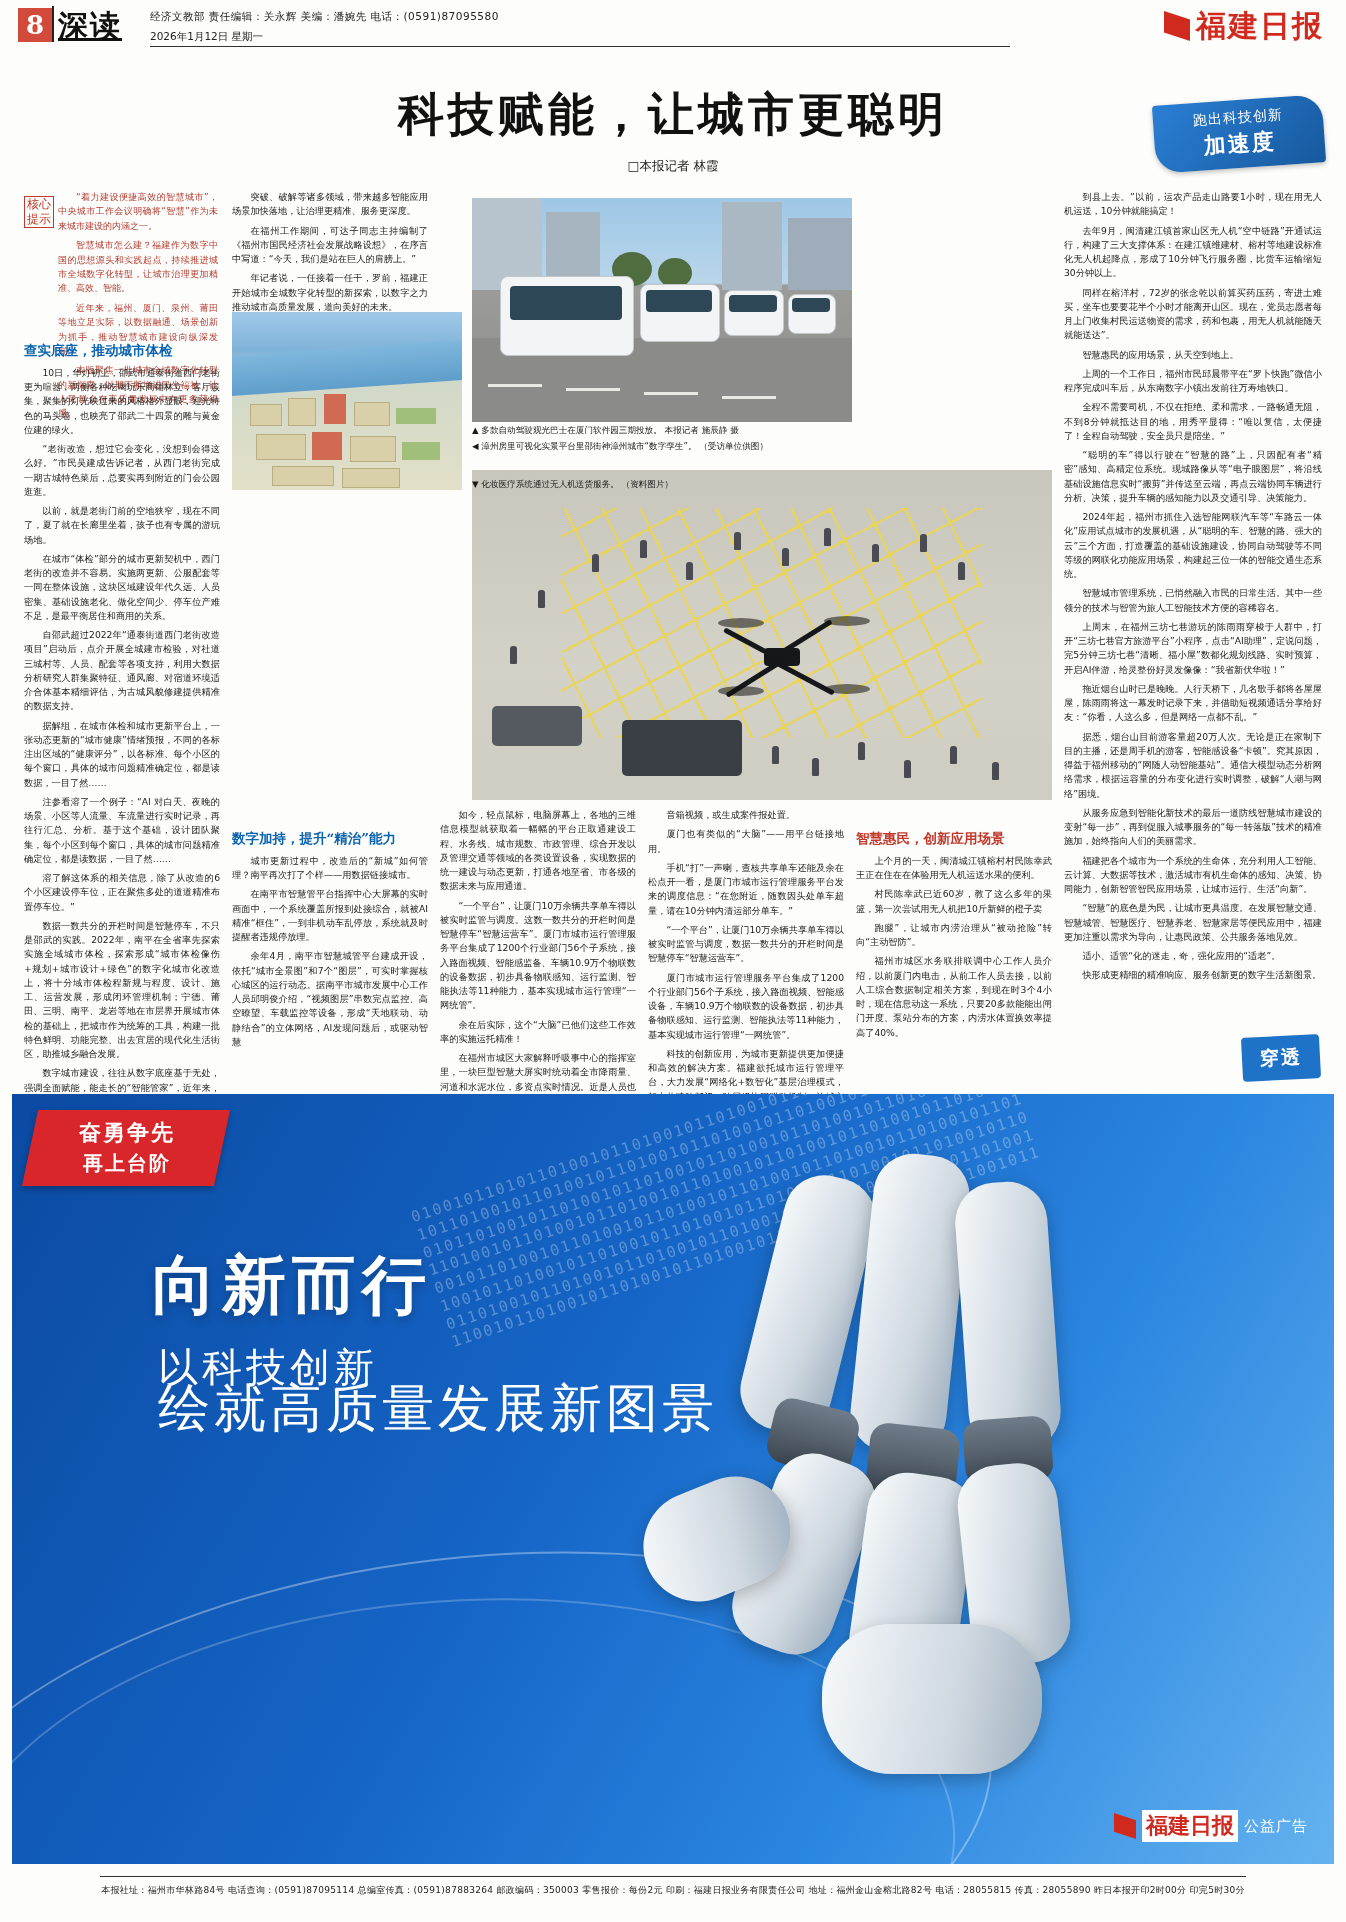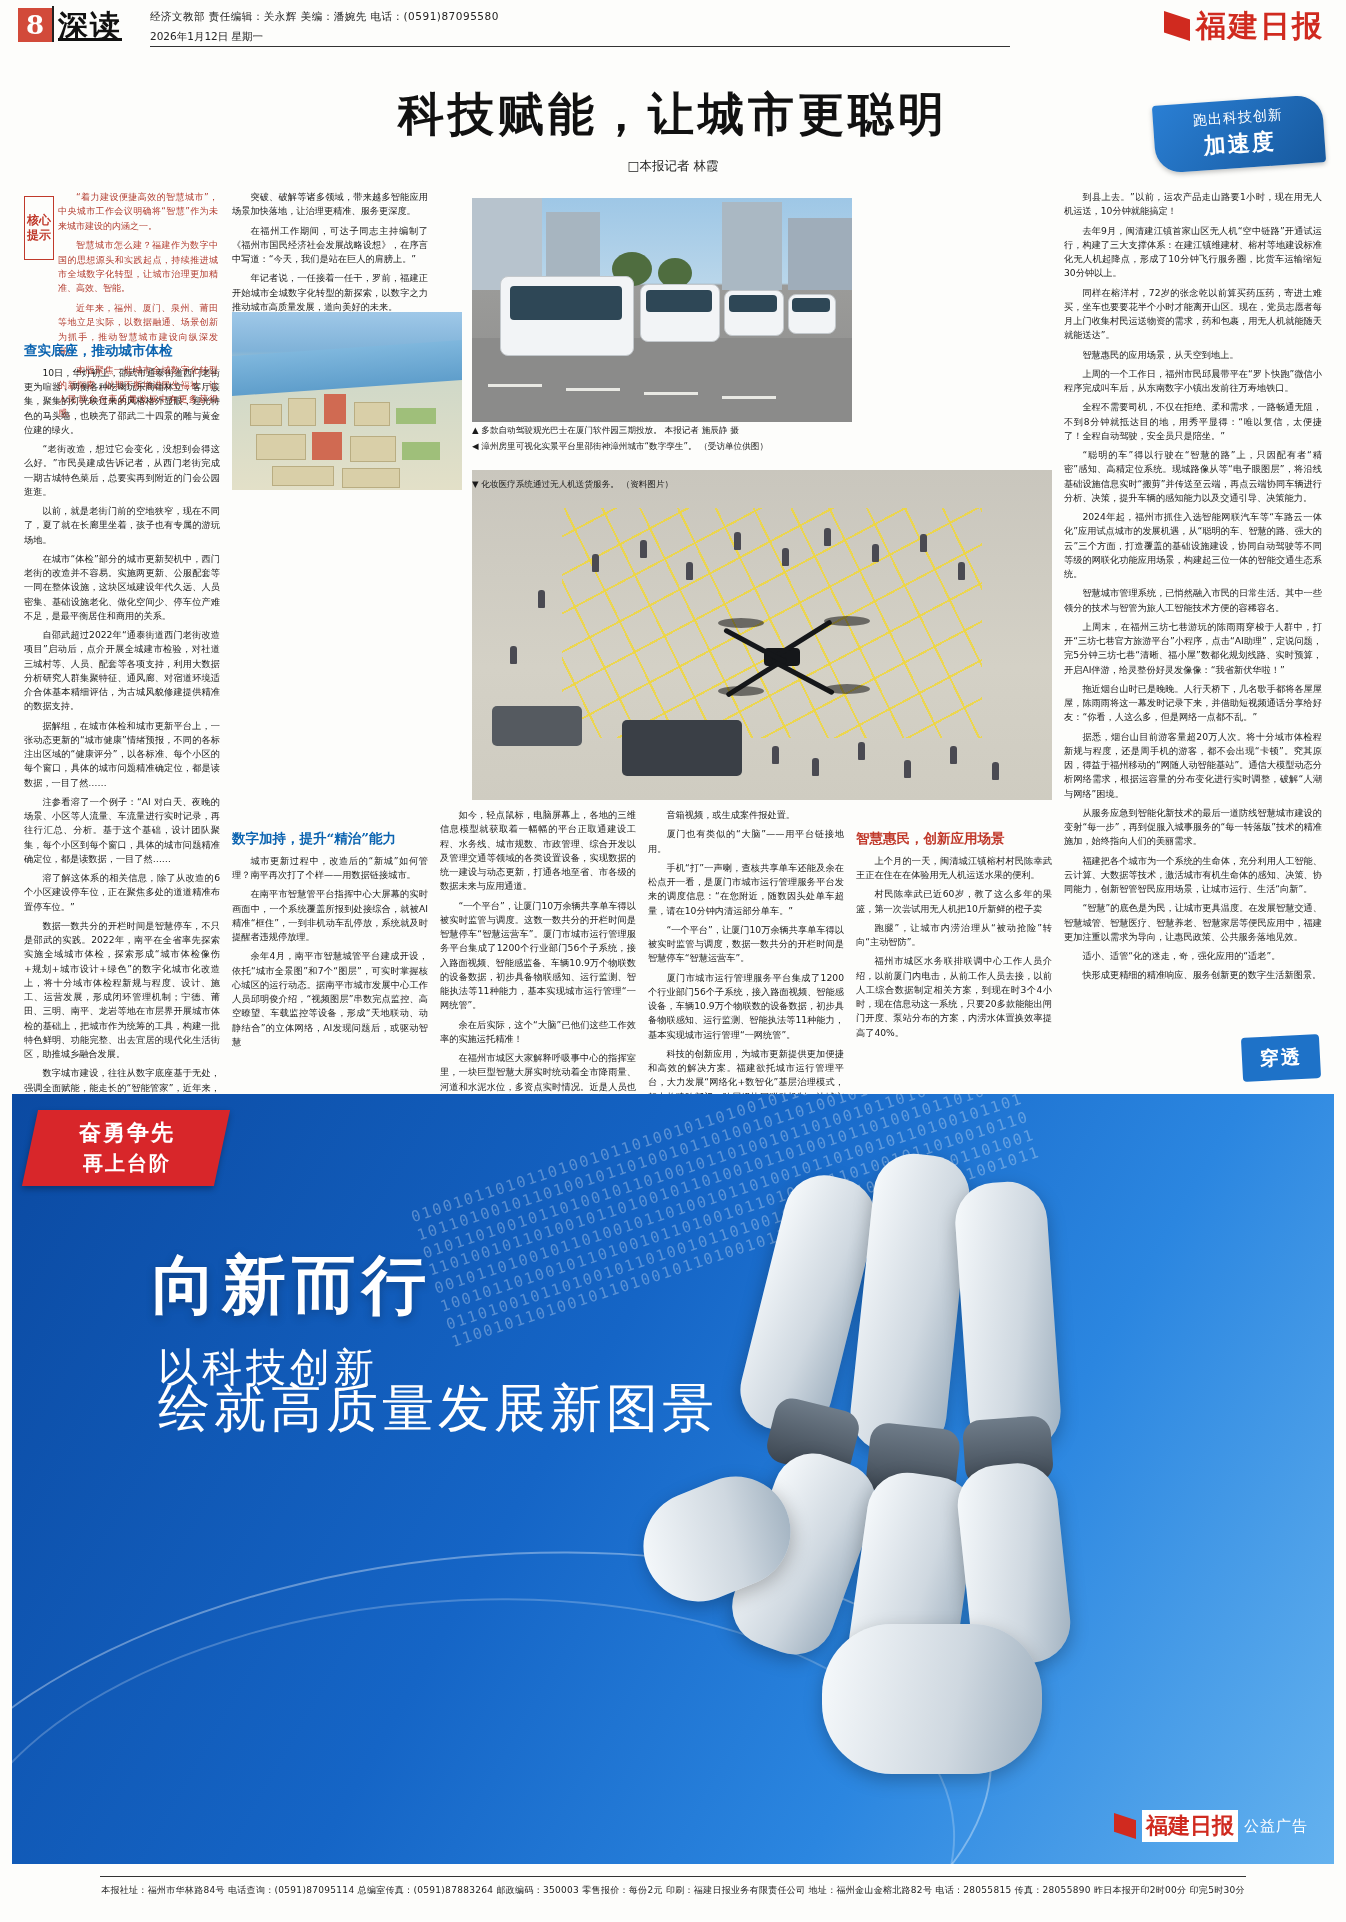--- a/index.html
+++ b/index.html
@@ -70,22 +70,22 @@
   .colhead{
     font-size:13.5px;font-weight:bold;color:#0a63b0;margin:20px 0 5px 0;text-indent:0;
     font-family:"DejaVu Serif","Liberation Serif",serif;
   }
   .colhead.red{color:#c0392b;}
 
   
   .core-box{position:absolute;left:24px;top:190px;width:196px;}
   .core-label{
     position:absolute;left:0;top:6px;width:24px;
-    font-size:12px;font-weight:bold;color:#c0392b;line-height:1.25;text-align:center;
-    border:1px solid #c0392b;padding:16px 2px;
+    font-size:12px;font-weight:normal;color:#c0392b;line-height:1.25;text-align:center;
+    border:1px solid #c0392b;padding:0 2px;
   }
   .core-text{position:absolute;left:34px;top:0;width:160px;font-size:9px;line-height:1.6;color:#b23b2e;text-align:justify;}
   .core-text p{margin:0 0 5px 0;text-indent:2em;}
 
   .c1{left:24px;top:320px;width:196px;height:760px;}
   .c2{left:232px;top:190px;width:196px;height:108px;}
   .c2b{left:232px;top:808px;width:196px;height:270px;}
   .c3{left:440px;top:808px;width:196px;height:270px;}
   .c4{left:648px;top:808px;width:196px;height:270px;}
   .c5{left:856px;top:808px;width:196px;height:270px;}
@@ -367,21 +367,21 @@
     <p>去年9月，闽清建江镇首家山区无人机“空中链路”开通试运行，构建了三大支撑体系：在建江镇维建材、榕村等地建设标准化无人机起降点，形成了10分钟飞行服务圈，比货车运输缩短30分钟以上。</p>
     <p>同样在榕洋村，72岁的张念乾以前算买药压药，寄进土难买，坐车也要要花半个小时才能离开山区。现在，党员志愿者每月上门收集村民运送物资的需求，药和包裹，用无人机就能随天就能送达”。</p>
     <p>智慧惠民的应用场景，从天空到地上。</p>
     <p>上周的一个工作日，福州市民邱晨带平在“罗卜快跑”微信小程序完成叫车后，从东南数字小镇出发前往万寿地铁口。</p>
     <p>全程不需要司机，不仅在拒绝、柔和需求，一路畅通无阻，不到8分钟就抵达目的地，用秀平显得：“唯以复信，太便捷了！全程自动驾驶，安全员只是陪坐。”</p>
     <p>“聪明的车”得以行驶在“智慧的路”上，只因配有者“精密”感知、高精定位系统。现城路像从等“电子眼图层”，将沿线基础设施信息实时“搬剪”并传送至云端，再点云端协同车辆进行分析、决策，提升车辆的感知能力以及交通引导、决策能力。</p>
     <p>2024年起，福州市抓住入选智能网联汽车等“车路云一体化”应用试点城市的发展机遇，从“聪明的车、智慧的路、强大的云”三个方面，打造覆盖的基础设施建设，协同自动驾驶等不同等级的网联化功能应用场景，构建起三位一体的智能交通生态系统。</p>
     <p>智慧城市管理系统，已悄然融入市民的日常生活。其中一些领分的技术与智管为旅人工智能技术方便的容稀容名。</p>
     <p>上周末，在福州三坊七巷游玩的陈雨雨穿梭于人群中，打开“三坊七巷官方旅游平台”小程序，点击“AI助理”，定说问题，完5分钟三坊七巷“清晰、福小屋”数都化规划线路、实时预算，开启AI伴游，给灵整份好灵发像像：“我省新伏华啦！”</p>
     <p>拖近烟台山时已是晚晚。人行天桥下，几名歌手都将各屋屋屋，陈雨雨将这一幕发时记录下来，并借助短视频通话分享给好友：“你看，人这么多，但是网络一点都不乱。”</p>
-    <p>据悉，烟台山目前游客量超20万人次。将十分域市体检程新规与程度，还是周手机的游客，都不会出现“卡顿”。究其原因，得益于福州移动的“网随人动智能基站”。通信大模型动态分析网络需求，根据运容量的分布变化进行实时调整，破解“人潮与网络”困境。</p>
+    <p>据悉，烟台山目前游客量超20万人次。无论是正在家制下目的主播，还是周手机的游客，智能感设备“卡顿”。究其原因，得益于福州移动的“网随人动智能基站”。通信大模型动态分析网络需求，根据运容量的分布变化进行实时调整，破解“人潮与网络”困境。</p>
     <p>从服务应急到智能化新技术的最后一道防线智慧城市建设的变射“每一步”，再到促服入城事服务的“每一转落版”技术的精准施加，始终指向人们的美丽需求。</p>
     <p>福建把各个城市为一个系统的生命体，充分利用人工智能、云计算、大数据等技术，激活城市有机生命体的感知、决策、协同能力，创新智管智民应用场景，让城市运行、生活“向新”。</p>
     <p>“智慧”的底色是为民，让城市更具温度。在发展智慧交通、智慧城管、智慧医疗、智慧养老、智慧家居等便民应用中，福建更加注重以需求为导向，让惠民政策、公共服务落地见效。</p>
     <p>适小、适管“化的迷走，奇，强化应用的“适老”。</p>
     <p>快形成更精细的精准响应、服务创新更的数字生活新图景。</p>
   </div>
 
   <div class="stamp">穿透</div>
 
   <div class="ad">

